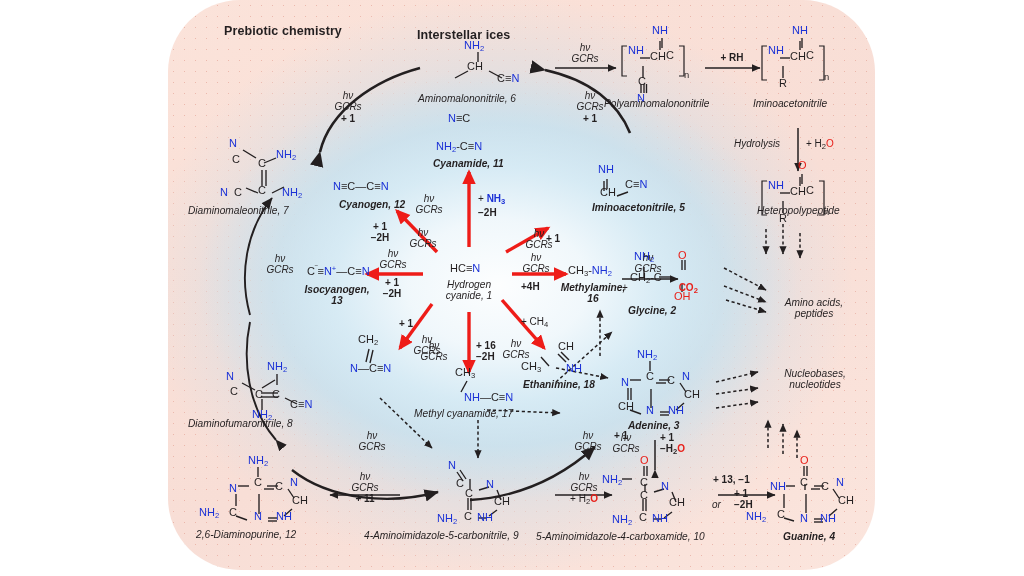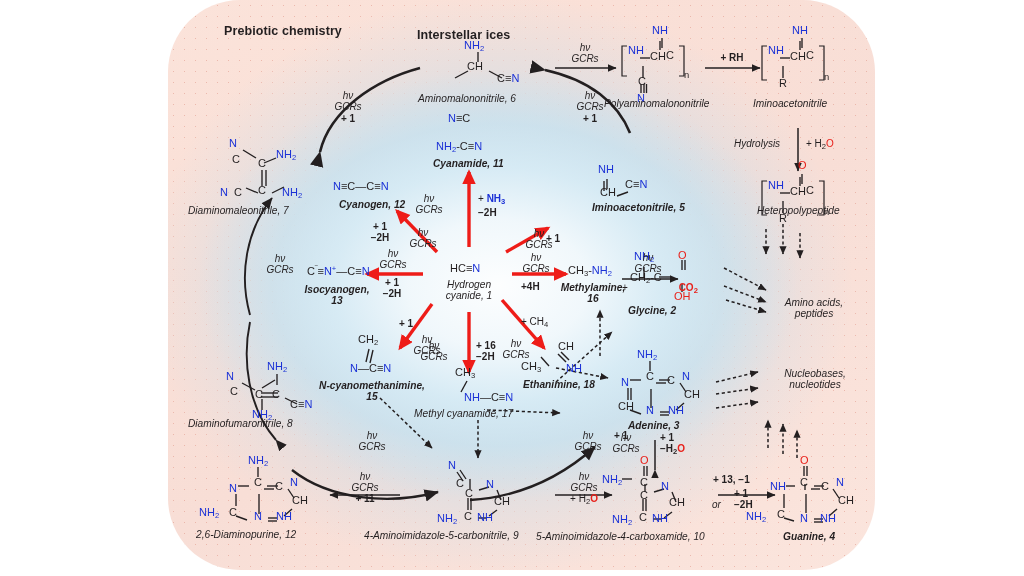--- a/index.html
+++ b/index.html
@@ -356,24 +356,20 @@
   </div>
 
   <div class="lab st" style="left:634px;top:250px;"><span class="N">NH<span class="sub">2</span></span></div>
   <div class="lab st" style="left:630px;top:271px;">CH<span class="sub">2</span>-C</div>
   <div class="lab st" style="left:678px;top:249px;"><span class="O">O</span></div>
   <div class="lab st" style="left:674px;top:290px;"><span class="O">OH</span></div>
   <div class="lab nmB" style="left:628px;top:305px;">Glycine, 2</div>
 
   <div class="lab st" style="left:358px;top:333px;">CH<span class="sub">2</span></div>
   <div class="lab st" style="left:350px;top:362px;"><span class="N">N</span>—C≡<span class="N">N</span></div>
-  <div class="lab nmB cen" style="left:308px;top:380px;width:128px;">
-    <div>N-cyanomethanimine,</div>
-    <div>15</div>
-  </div>
 
   <div class="lab st" style="left:455px;top:366px;">CH<span class="sub">3</span></div>
   <div class="lab st" style="left:440px;top:391px;padding-left:24px;"><span class="N">NH</span>—C≡<span class="N">N</span></div>
   <div class="lab nm" style="left:414px;top:408px;">Methyl cyanamide, 17</div>
 
   <div class="lab st" style="left:558px;top:340px;">CH</div>
   <div class="lab st" style="left:521px;top:360px;">CH<span class="sub">3</span></div>
   <div class="lab st" style="left:566px;top:362px;"><span class="N">NH</span></div>
   <div class="lab nmB" style="left:523px;top:379px;">Ethanimine, 18</div>
 

